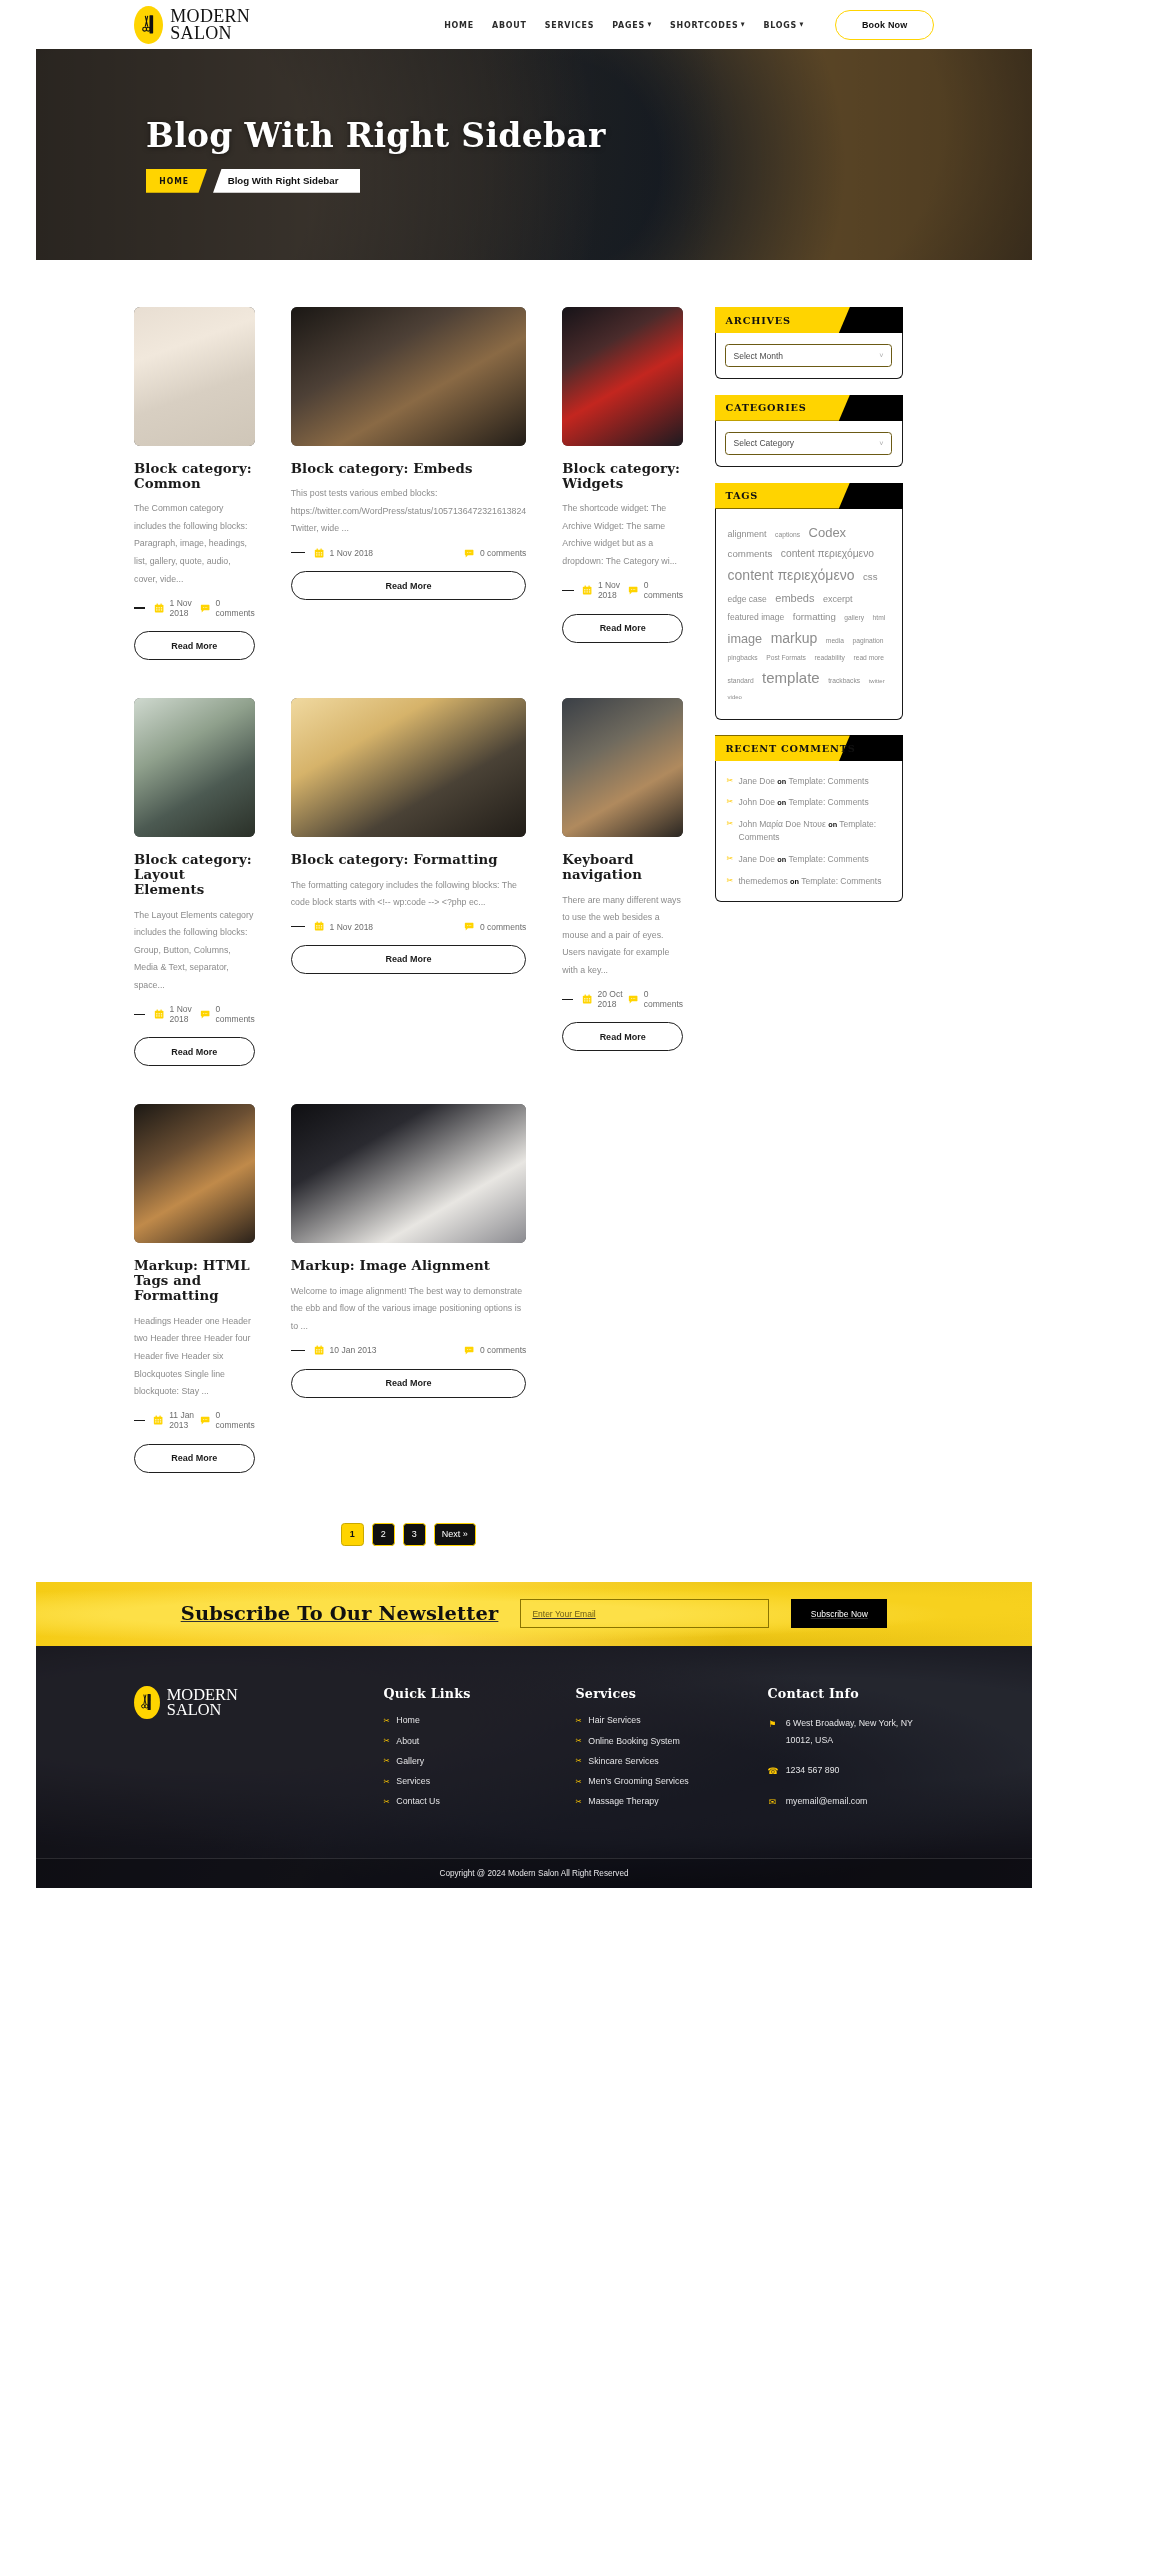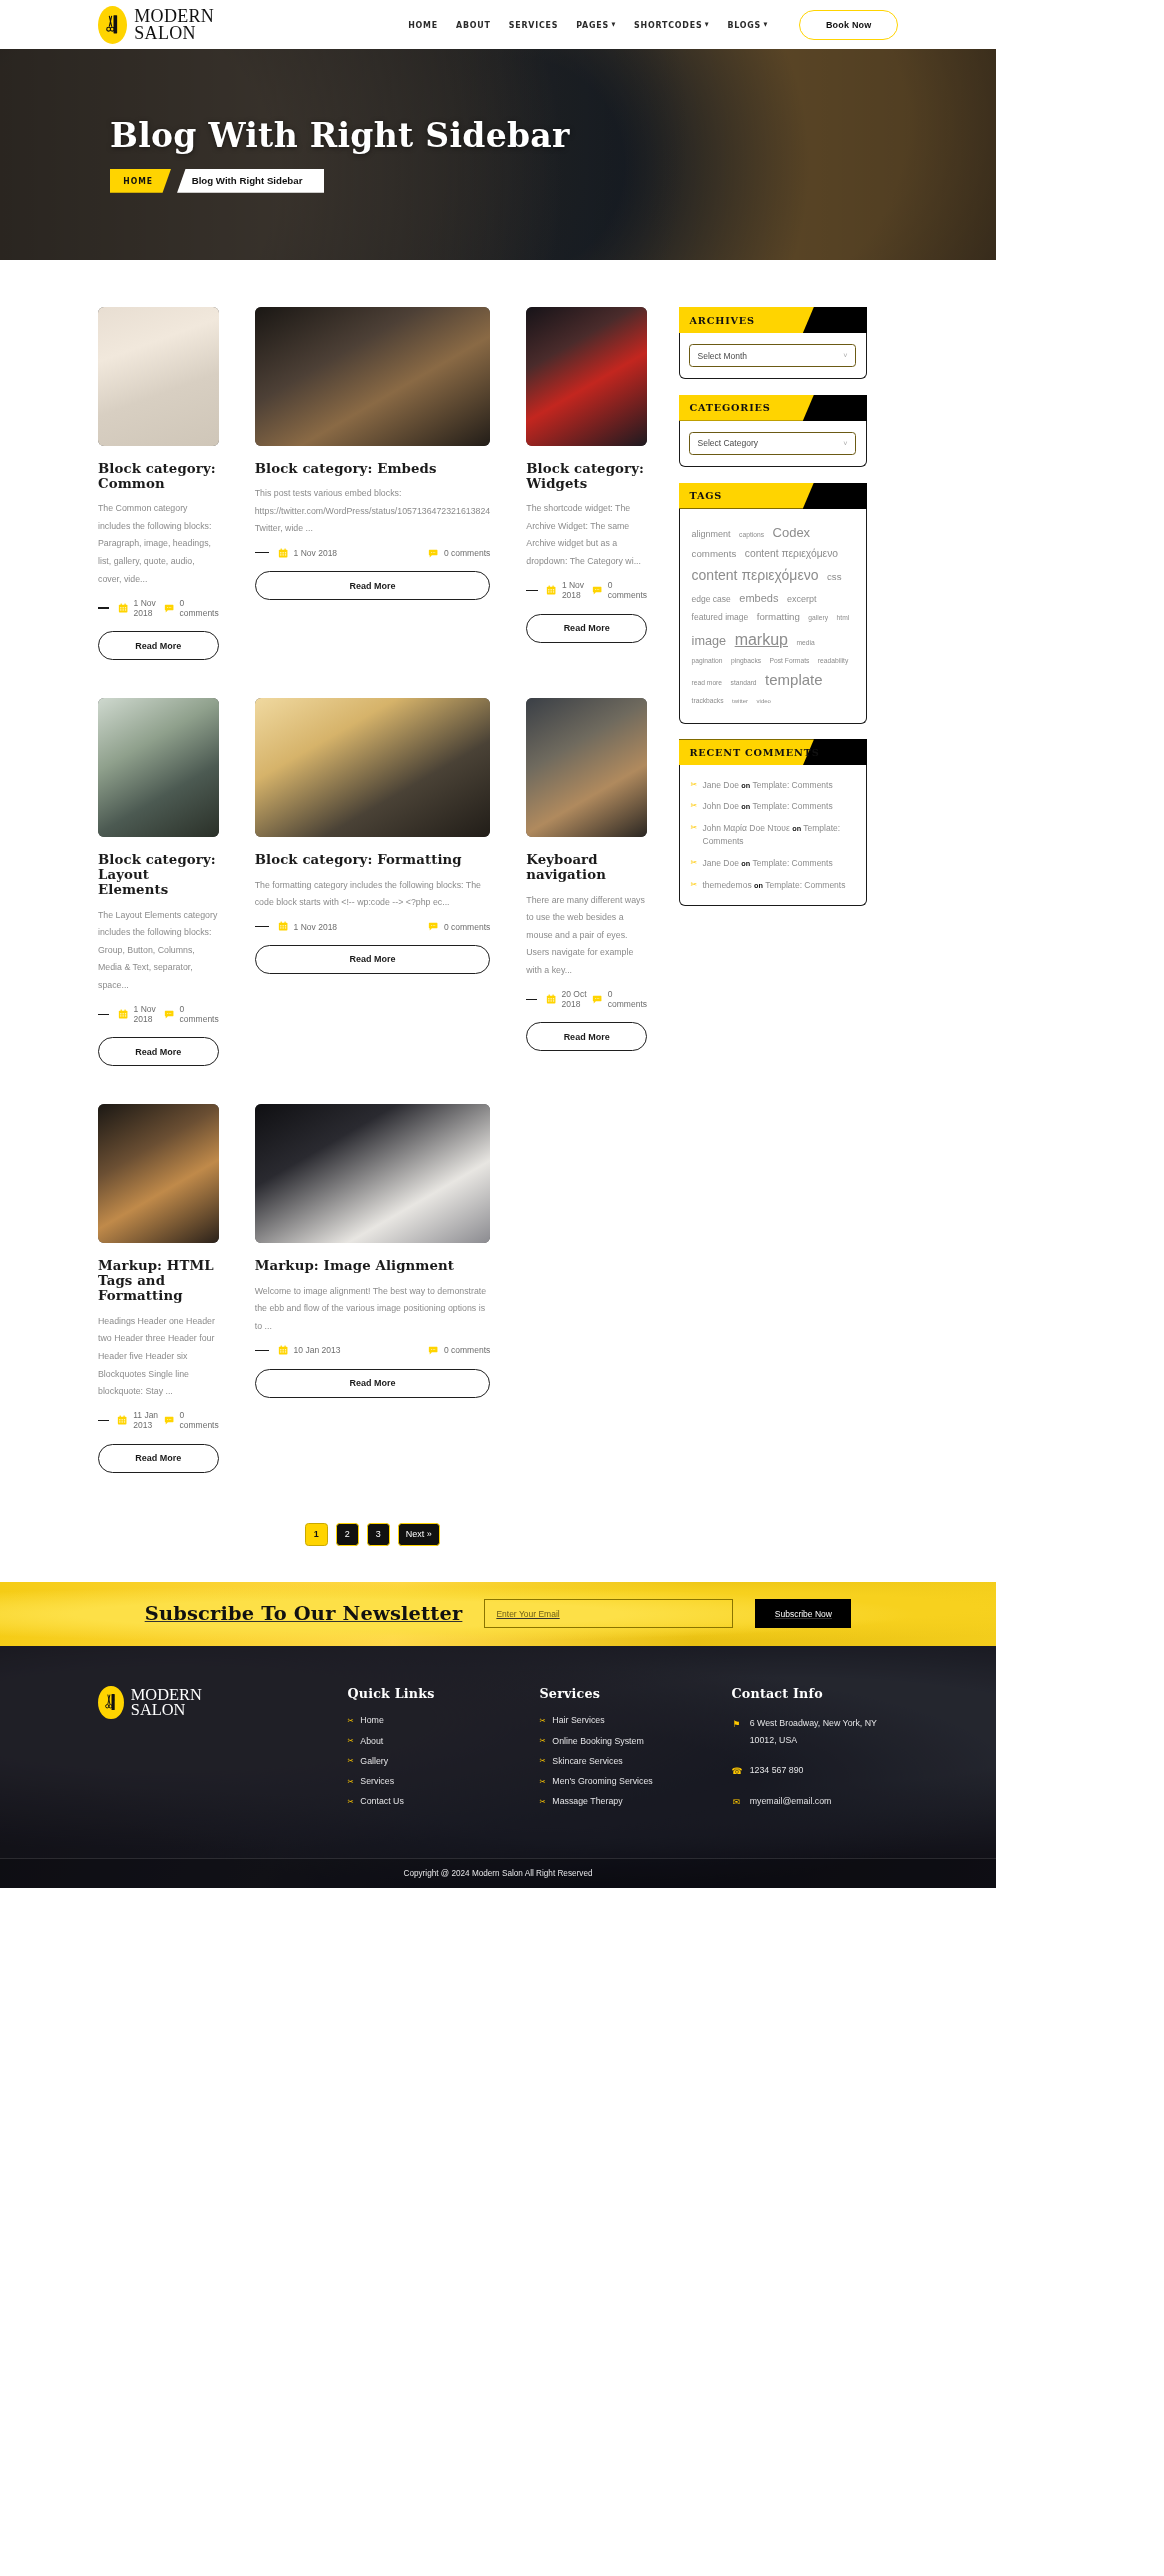--- a/index.html
+++ b/index.html
@@ -3,21 +3,21 @@
 <meta charset="utf-8">
 <style>
   * { box-sizing: border-box; margin: 0; padding: 0; }
   html, body { width: 1164px; }
   body {
     font-family: "Liberation Sans", sans-serif;
     background: #ffffff;
     color: #333;
     -webkit-font-smoothing: antialiased;
   }
-  .page { width: 996px; position: relative; overflow: hidden; }
+  .page { width: 996px; position: relative; overflow: hidden; margin-left: 36px; }
 
   
   .header {
     height: 49px; background: #fff; display: flex; align-items: center;
     justify-content: center; position: relative; z-index: 30;
   }
   .header-inner { width: 800px; display: flex; align-items: center; }
   .brand { display: flex; align-items: center; gap: 7.3px; }
   .logo-badge {
     width: 29px; height: 38px; background: #FFD400; border-radius: 50%;
@@ -659,21 +659,21 @@
               <span class="tag" style="font-size: 14px;">content περιεχόμενο</span>
               <span class="tag" style="font-size: 9.7px;">css</span>
               <span class="tag" style="font-size: 8.5px;">edge case</span>
               <span class="tag" style="font-size: 11px;">embeds</span>
               <span class="tag" style="font-size: 9px;">excerpt</span>
               <span class="tag" style="font-size: 8.5px;">featured image</span>
               <span class="tag" style="font-size: 9.7px;">formatting</span>
               <span class="tag" style="font-size: 6.7px;">gallery</span>
               <span class="tag" style="font-size: 6.7px;">html</span>
               <span class="tag" style="font-size: 12.7px;">image</span>
-              <span class="tag" style="font-size: 16px; text-decoration: underline;">markup</span>
+              <span class="tag" style="font-size: 14px;">markup</span>
               <span class="tag" style="font-size: 6.7px;">media</span>
               <span class="tag" style="font-size: 6.7px;">pagination</span>
               <span class="tag" style="font-size: 6.7px;">pingbacks</span>
               <span class="tag" style="font-size: 6.7px;">Post Formats</span>
               <span class="tag" style="font-size: 6.7px;">readability</span>
               <span class="tag" style="font-size: 6.7px;">read more</span>
               <span class="tag" style="font-size: 6.7px;">standard</span>
               <span class="tag" style="font-size: 15px; text-align: right;">template</span>
               <span class="tag" style="font-size: 6.7px;">trackbacks</span>
               <span class="tag" style="font-size: 6px;">twitter</span>

